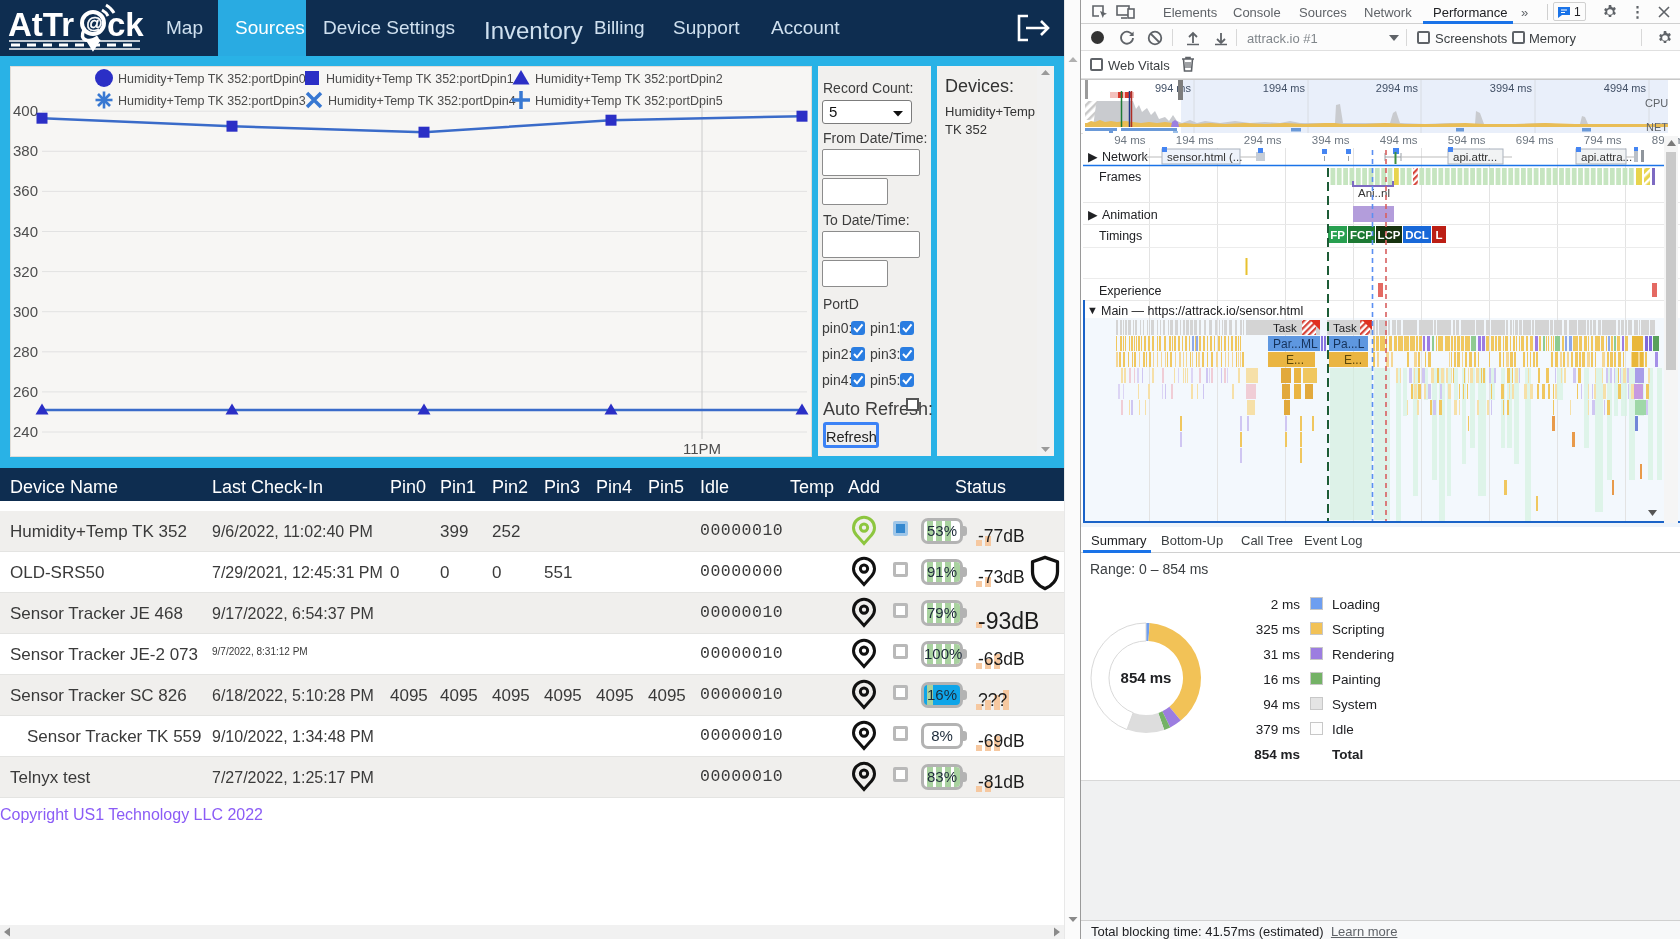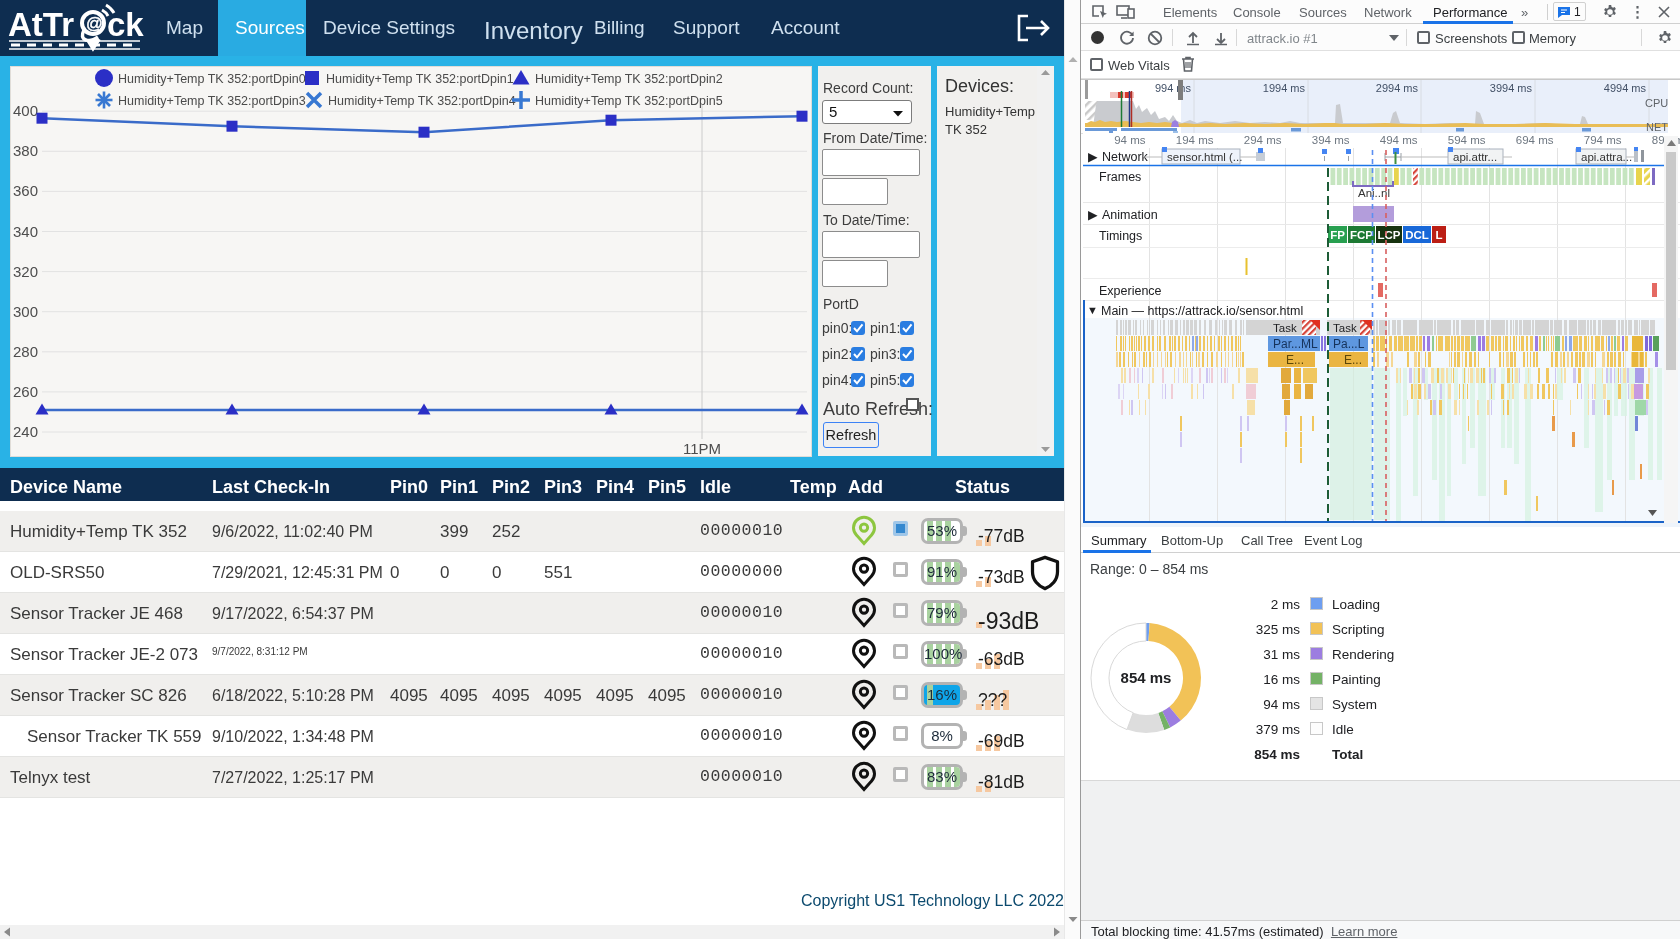--- a/index.html
+++ b/index.html
@@ -121,31 +121,31 @@
     <div class="abs" style="left:4px;top:306px">pin4:</div>
     <div style="position:absolute;left:33px;top:307px;width:14px;height:14px;background:#2a7de1;border-radius:3px"><svg width="14" height="14">
         <path d="M3 7l3 3.3l5.5-7" stroke="#fff" stroke-width="2" fill="none"></path>
       </svg></div>
     <div class="abs" style="left:52px;top:306px">pin5:</div>
     <div style="position:absolute;left:82px;top:307px;width:14px;height:14px;background:#2a7de1;border-radius:3px"><svg width="14" height="14">
         <path d="M3 7l3 3.3l5.5-7" stroke="#fff" stroke-width="2" fill="none"></path>
       </svg></div>
     <div class="abs" style="left:5px;top:333px;font-size:18px">Auto Refresh:</div>
     <div class="abs" style="left:88px;top:332px;width:13px;height:13px;border:2px solid #555;background:#fff"></div>
-    <div class="abs" style="left:5px;top:356px;width:56px;height:26px;background:#efefef;border:1px solid #3b82f6;border-radius:3px;text-align:center;line-height:24px;font-size:14.5px;color:#222">Refresh</div>
+    <div class="abs" style="left:5px;top:356px;width:56px;height:26px;background:#efefef;border:3px solid #3b82f6;border-radius:3px;text-align:center;line-height:24px;font-size:14.5px;color:#222">Refresh</div>
   </div>
 <div class="abs" style="left:937px;top:66px;width:117px;height:390px;background:#f1f0ee;color:#333">
     <div class="abs" style="left:8px;top:10px;font-size:18px">Devices:</div>
     <div class="abs" style="left:8px;top:37px;font-size:13px;line-height:18px;white-space:nowrap;z-index:1">Humidity+Temp<br>TK 352</div>
     <div class="abs" style="left:100px;top:0;width:17px;height:390px;background:#f1f1f1;z-index:2"><svg width="17" height="390">
         <path d="M4 9l4.5-5l4.5 5z" fill="#9a9a9a"></path>
         <path d="M4 381l4.5 5l4.5-5z" fill="#9a9a9a"></path>
       </svg></div>
   </div>
-<div style="position:absolute;left:0;top:468px;width:1064px;height:33px;background:#0e2d50;color:#fff;font-weight:bold;font-size:18px">
+<div style="position:absolute;left:0;top:468px;width:1064px;height:33px;background:#0e2d50;color:#fff;font-weight:normal;font-size:18px">
     <span style="position:absolute;left:10px;top:9px">Device Name</span>
     <span style="position:absolute;left:212px;top:9px">Last Check-In</span>
     <span style="position:absolute;left:390px;top:9px">Pin0</span>
     <span style="position:absolute;left:440px;top:9px">Pin1</span>
     <span style="position:absolute;left:492px;top:9px">Pin2</span>
     <span style="position:absolute;left:544px;top:9px">Pin3</span>
     <span style="position:absolute;left:596px;top:9px">Pin4</span>
     <span style="position:absolute;left:648px;top:9px">Pin5</span>
     <span style="position:absolute;left:700px;top:9px">Idle</span>
     <span style="position:absolute;left:790px;top:9px">Temp</span>
@@ -330,21 +330,21 @@
       <div style="position:absolute;left:0;top:0;width:36px;height:20px;text-align:center;font-size:15px;line-height:20px;color:#1d2b3a">83%</div>
       <div style="position:absolute;right:-7px;top:5px;width:4px;height:10px;background:#b3b3b3;border-radius:0 3px 3px 0"></div>
     </div>
     <div style="position:absolute;left:976px;top:13px;width:40px;height:22px">
       <div style="position:absolute;left:0px;bottom:0;width:6px;height:6px;background:#f6c8a0"></div>
       <div style="position:absolute;left:9px;bottom:0;width:6px;height:10px;background:#f6c8a0"></div>
       <div style="position:absolute;left:2px;top:2px;font-size:17.5px;color:#1c1c1c;white-space:nowrap">-81dB</div>
     </div>
   </div>
 <div class="abs" style="left:0;top:798px;width:1064px;height:127px;background:#fff"></div>
-<div class="abs" style="left:0;top:892px;width:1064px;text-align:right;font-size:16px;color:#0c4a6e">Copyright US1 Technology LLC 2022</div>
+<div class="abs" style="left:0;top:806px;width:1064px;text-align:left;font-size:16px;color:#8b5cf6">Copyright US1 Technology LLC 2022</div>
 <div class="abs" style="left:0;top:925px;width:1064px;height:14px;background:#f1f1f1"><svg width="1064" height="14">
       <path d="M4 7l6-4.5v9z" fill="#8a8a8a"></path>
       <path d="M1060 7l-6-4.5v9z" fill="#8a8a8a"></path>
     </svg></div>
 <div class="abs" style="left:1064px;top:0;width:16px;height:939px;background:#fbfbfb;border-left:1px solid #e8e8e8"><svg width="16" height="939">
       <path d="M3.5 62l4.5-5l4.5 5z" fill="#b0b0b0"></path>
       <path d="M3.5 917l4.5 5l4.5-5z" fill="#8a8a8a"></path>
     </svg></div>
 <div class="abs" style="left:1080px;top:0;width:600px;height:939px;background:#fff;border-left:1px solid #9a9a9a"></div>
 <div class="abs" style="left:1081px;top:0;width:599px;height:24px;background:#fcfcfc;border-bottom:1px solid #d0d0d0;font-size:13px;color:#5f6368">

